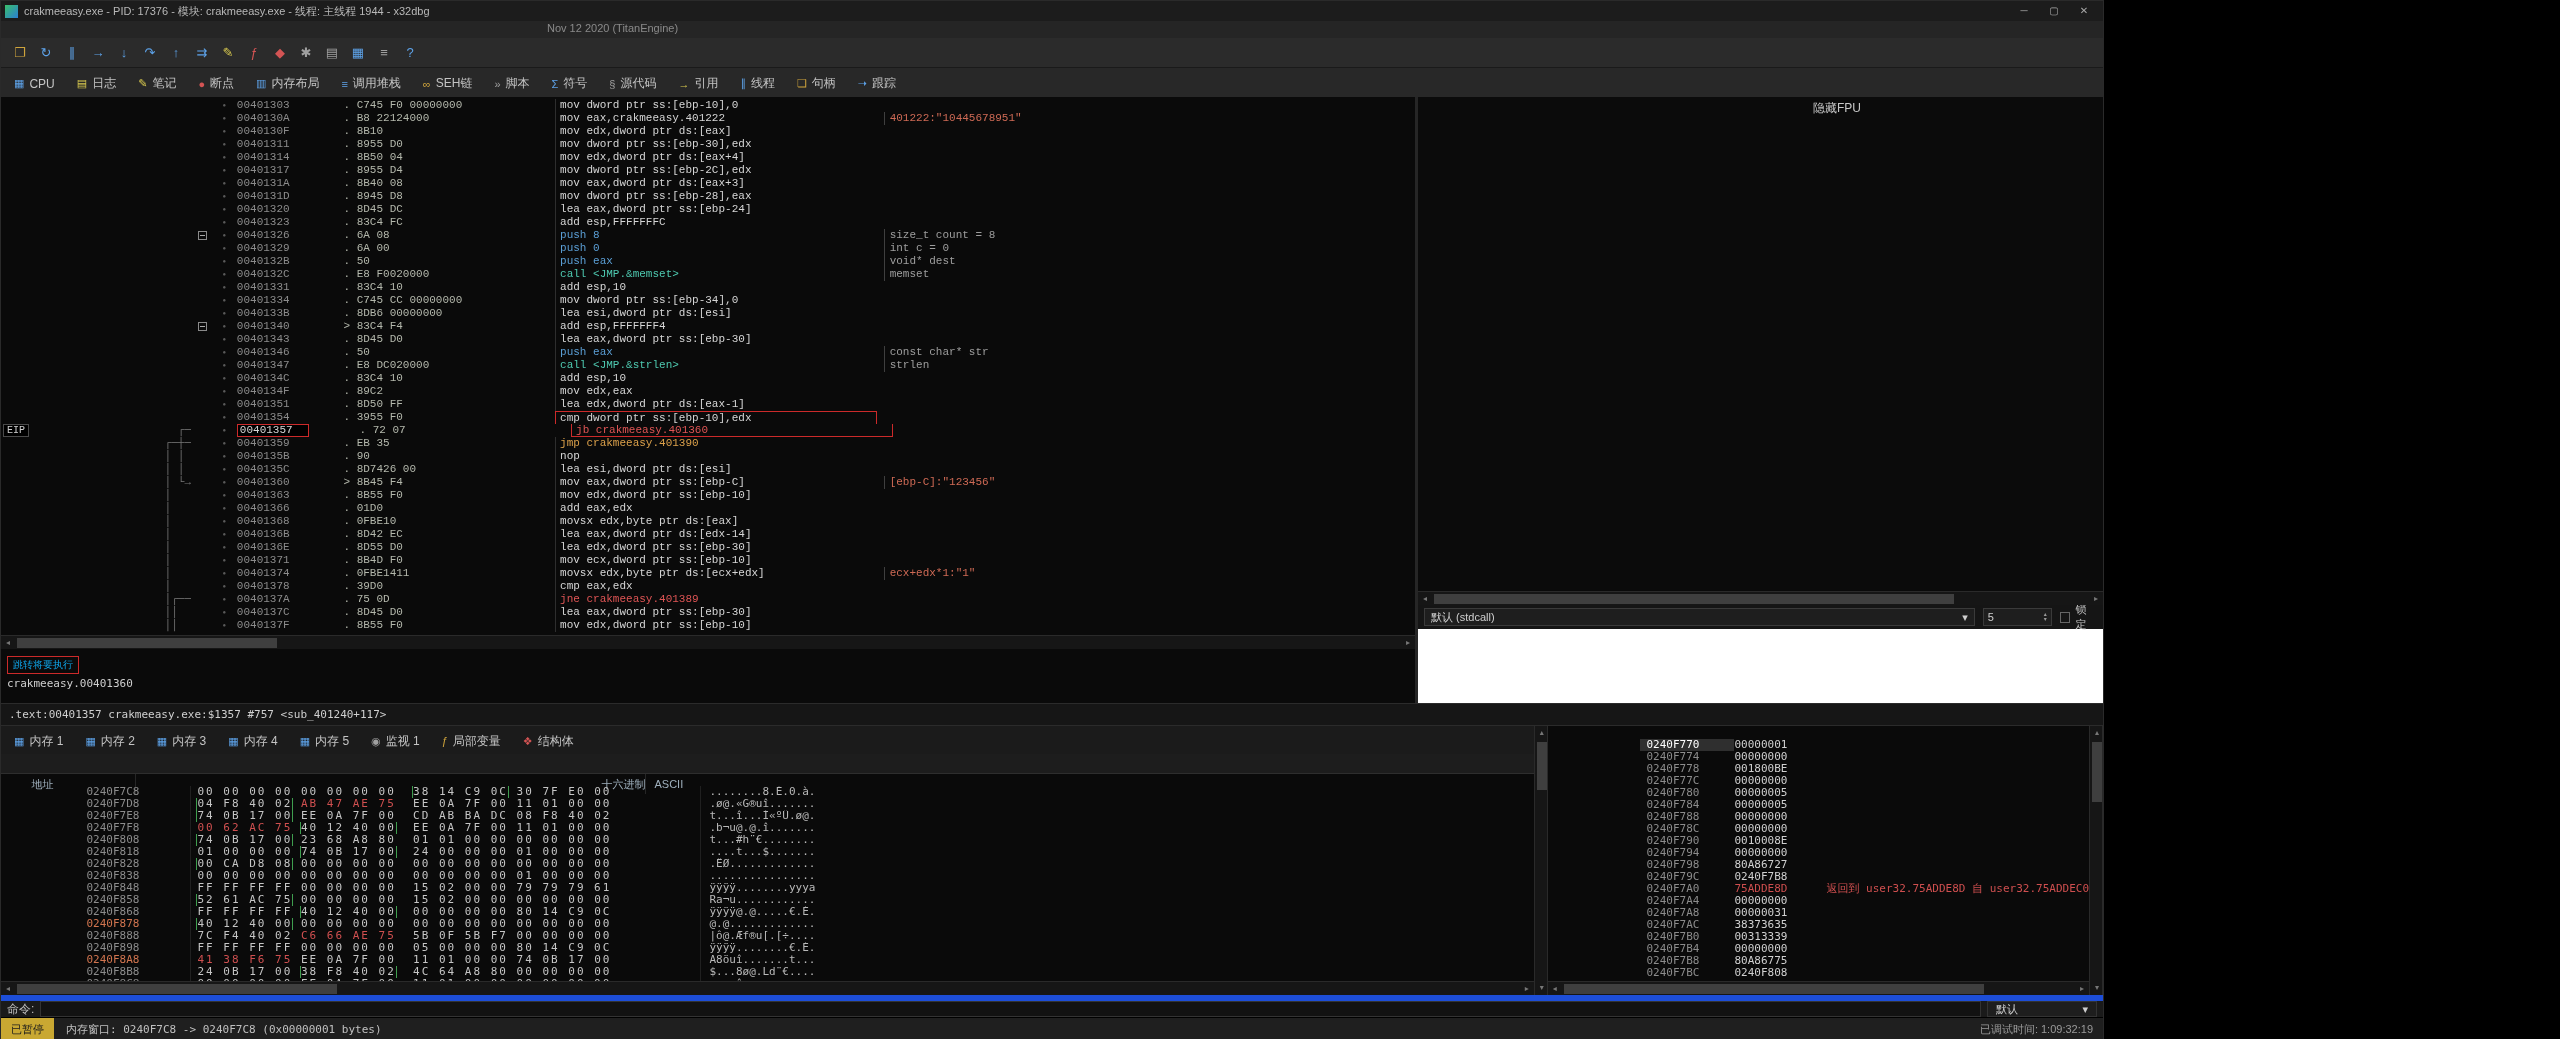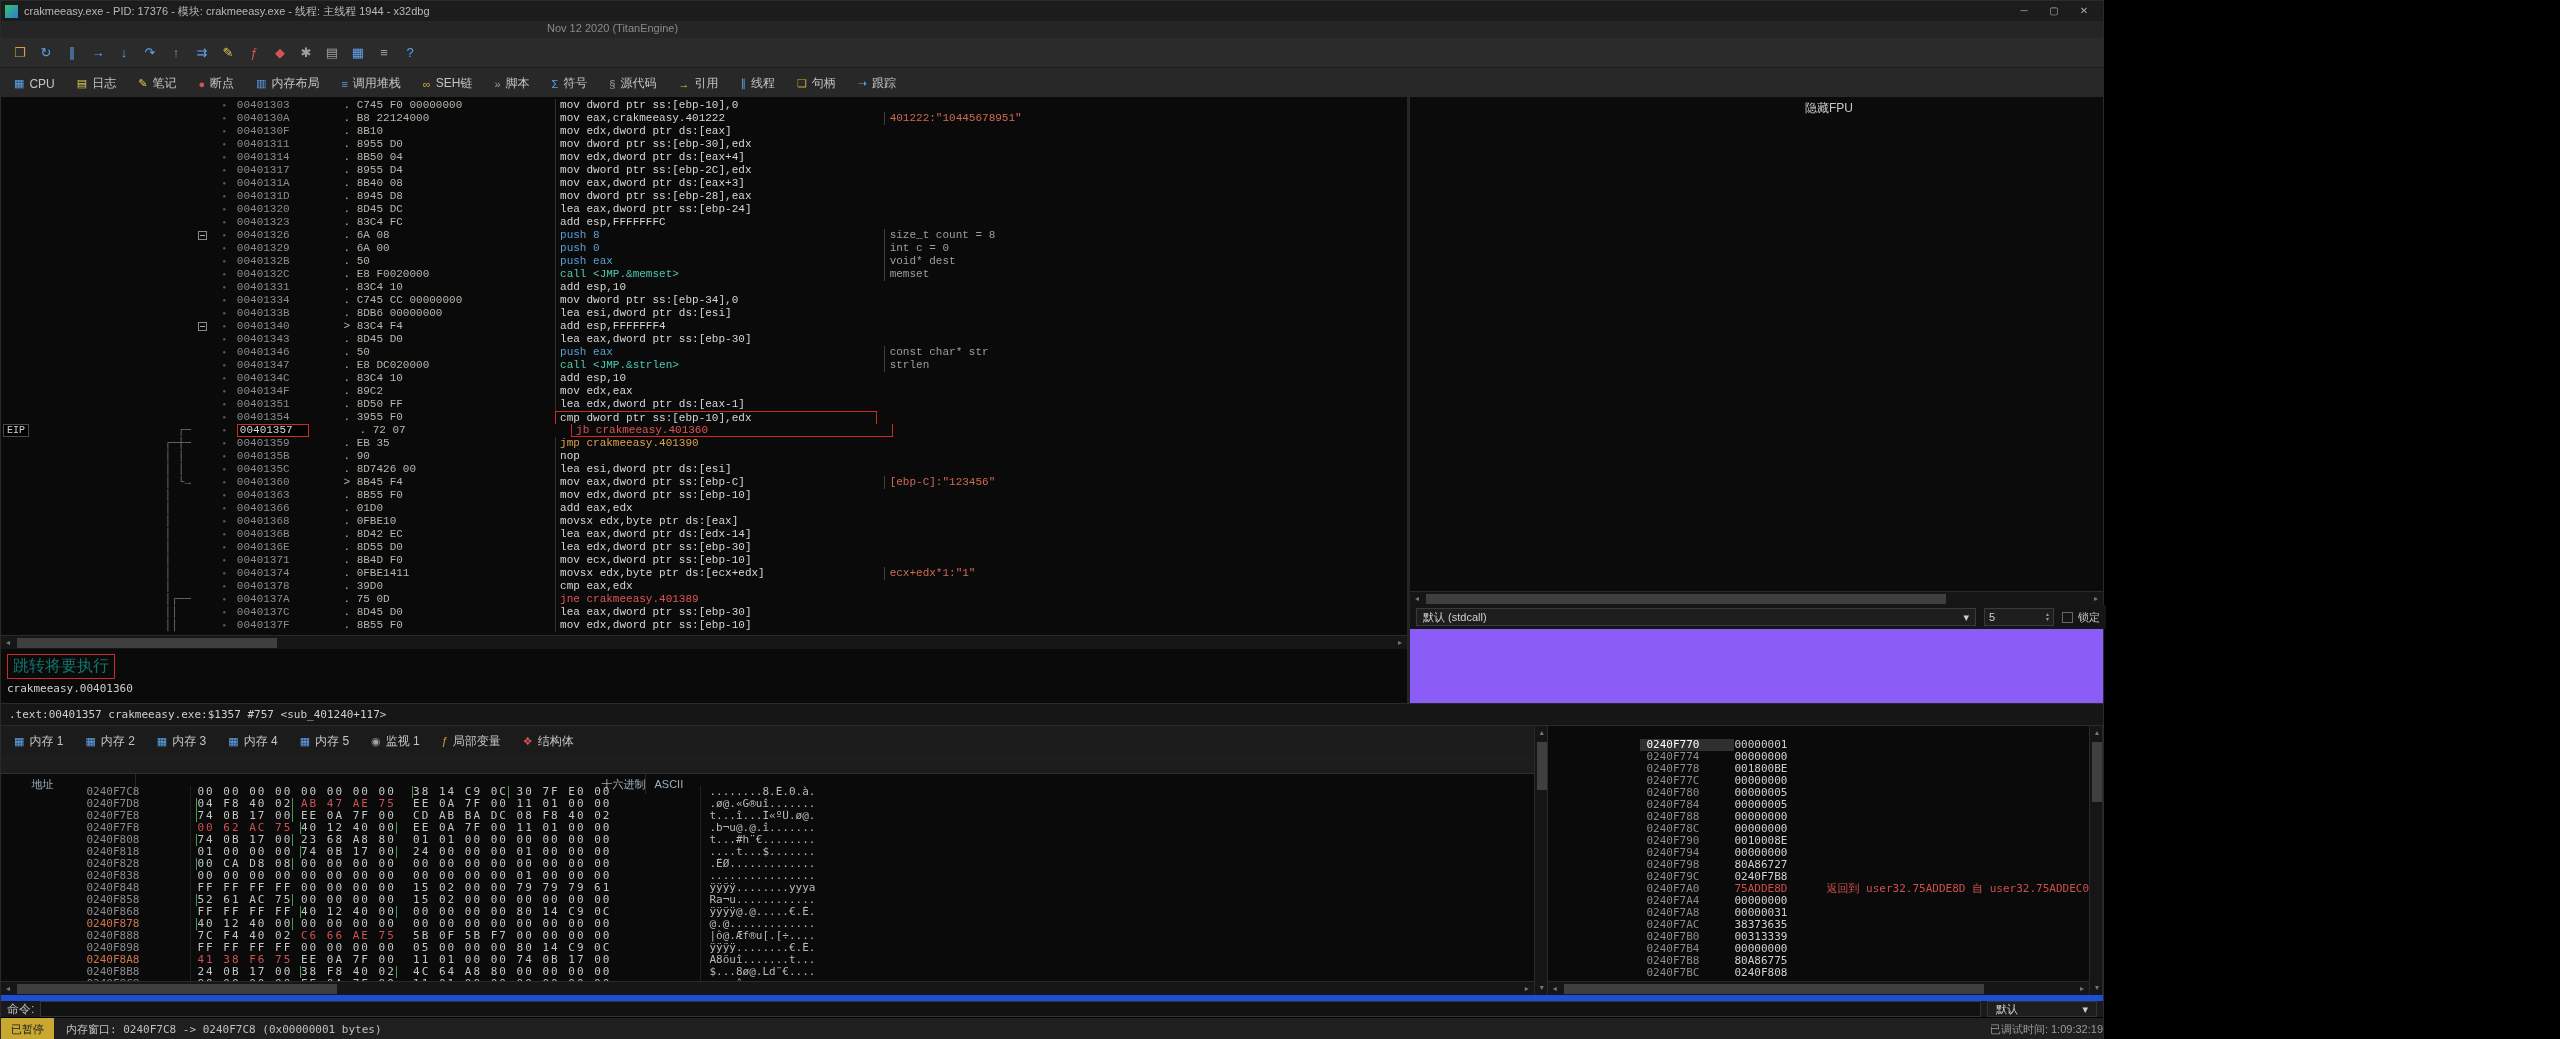--- a/index.html
+++ b/index.html
@@ -59,30 +59,30 @@
   .hscroll{height:14px;background:#161616;border-top:1px solid #2a2a2a;position:relative;flex:none}
   .hthumb{position:absolute;top:2px;height:10px;background:#3f3f3f}
   .sarr{position:absolute;width:14px;height:14px;color:#777;font-size:8px;text-align:center;line-height:14px}
   .sarr.r{right:0}.sarr.l{left:0}
   .vscroll{width:14px;background:#161616;border-left:1px solid #2a2a2a;border-right:1px solid #2a2a2a;position:relative;flex:none}
   .vthumb{position:absolute;left:2px;width:10px;background:#3f3f3f}
   .sarr.u{top:0;left:0}.sarr.d{bottom:0;left:0}
 
   
   .infopane{flex:1;padding:5px 6px;background:#0a0a0a}
-  .jmpinfo{display:inline-block;font-size:16px;color:#0f766e;border:1px solid #cc2a2a;padding:1px 5px}
+  .jmpinfo{display:inline-block;font-size:10px;color:#0ea5e9;border:1px solid #cc2a2a;padding:1px 5px}
   .jmptarget{display:block;margin-top:3px;font-family:"DejaVu Sans Mono",monospace;font-size:11px;color:#cfcfcf}
 
   
   .regs{height:494px;position:relative;padding:6px 0 0 10px;overflow:hidden}
   .fpubtn{position:absolute;left:395px;top:3px;color:#c8c8c8;font-size:12px}
   .rline{height:15px;line-height:15px;white-space:pre;font-family:"DejaVu Sans Mono",monospace;font-size:11px}
 
   
-  .argspanel{flex:1;display:flex;background:#8b5cf6}
+  .argspanel{flex:1;display:flex;flex-direction:column;background:#ffffff}
   .argshead{height:24px;display:flex;align-items:center;gap:8px;padding:0 6px;background:#151515;flex:none}
   .conv{width:560px;height:18px;border:1px solid #3a3a3a;background:#1e1e1e;color:#cfcfcf;font-size:11px;display:flex;align-items:center;justify-content:space-between;padding:0 6px}
   .spin{width:70px;height:18px;border:1px solid #3a3a3a;background:#1e1e1e;color:#cfcfcf;font-size:11px;display:flex;align-items:center;justify-content:space-between;padding:0 4px}
   .spinarr{display:flex;flex-direction:column;font-size:6px;color:#999;line-height:5px}
   .lock{display:flex;align-items:center;gap:5px;color:#c8c8c8;font-size:11px}
   .cbx{width:11px;height:11px;border:1px solid #666;background:#151515}
   .arow{height:14px;line-height:14px;padding-left:8px;white-space:pre;font-family:"DejaVu Sans Mono",monospace;font-size:11px;color:#c8c8c8}
 
   
   .statusline{height:22px;background:#161616;border-top:1px solid #2b2b2b;color:#cfcfcf;font-family:"DejaVu Sans Mono",monospace;font-size:11px;line-height:21px;padding-left:8px;flex:none;white-space:pre}
@@ -120,21 +120,21 @@
   .red{color:#cf4f4f}
 
   
   .cmdbar{height:22px;background:#1a1a1a;border-top:6px solid #1d4ed8;display:flex;align-items:center;gap:6px;padding:0 6px;flex:none}
   .cmdlabel{color:#bdbdbd;font-size:12px;white-space:nowrap}
   .cmdinput{flex:1;height:16px;background:#121212;border:1px solid #333;color:#ddd;font-family:"DejaVu Sans Mono",monospace;font-size:11px;padding:0 4px;outline:none}
   .profile{width:110px;height:16px;border:1px solid #333;background:#1e1e1e;color:#cfcfcf;font-size:11px;display:flex;align-items:center;justify-content:space-between;padding:0 8px}
   .statusbar{height:23px;background:#1f1f1f;display:flex;align-items:center;padding:0 0 0 0;flex:none;border-top:1px solid #000}
   .badge{background:#c9a832;color:#1c1c1c;padding:2px 10px;font-size:11px;height:100%;display:flex;align-items:center}
   .statmsg{color:#c0c0c0;font-size:11px;margin-left:12px;font-family:"DejaVu Sans Mono",monospace}
-  .stattime{margin-left:auto;color:#9a9a9a;font-size:11px;}
+  .stattime{margin-left:auto;color:#9a9a9a;font-size:11px;padding-right:10px}
 </style>
 </head>
 <body>
 
 <div id="app">
 
   <div class="titlebar">
     <span class="appicon"></span>
     <span class="titletext">crakmeeasy.exe - PID: 17376 - 模块: crakmeeasy.exe - 线程: 主线程 1944 - x32dbg</span>
     <span class="winbtns">

